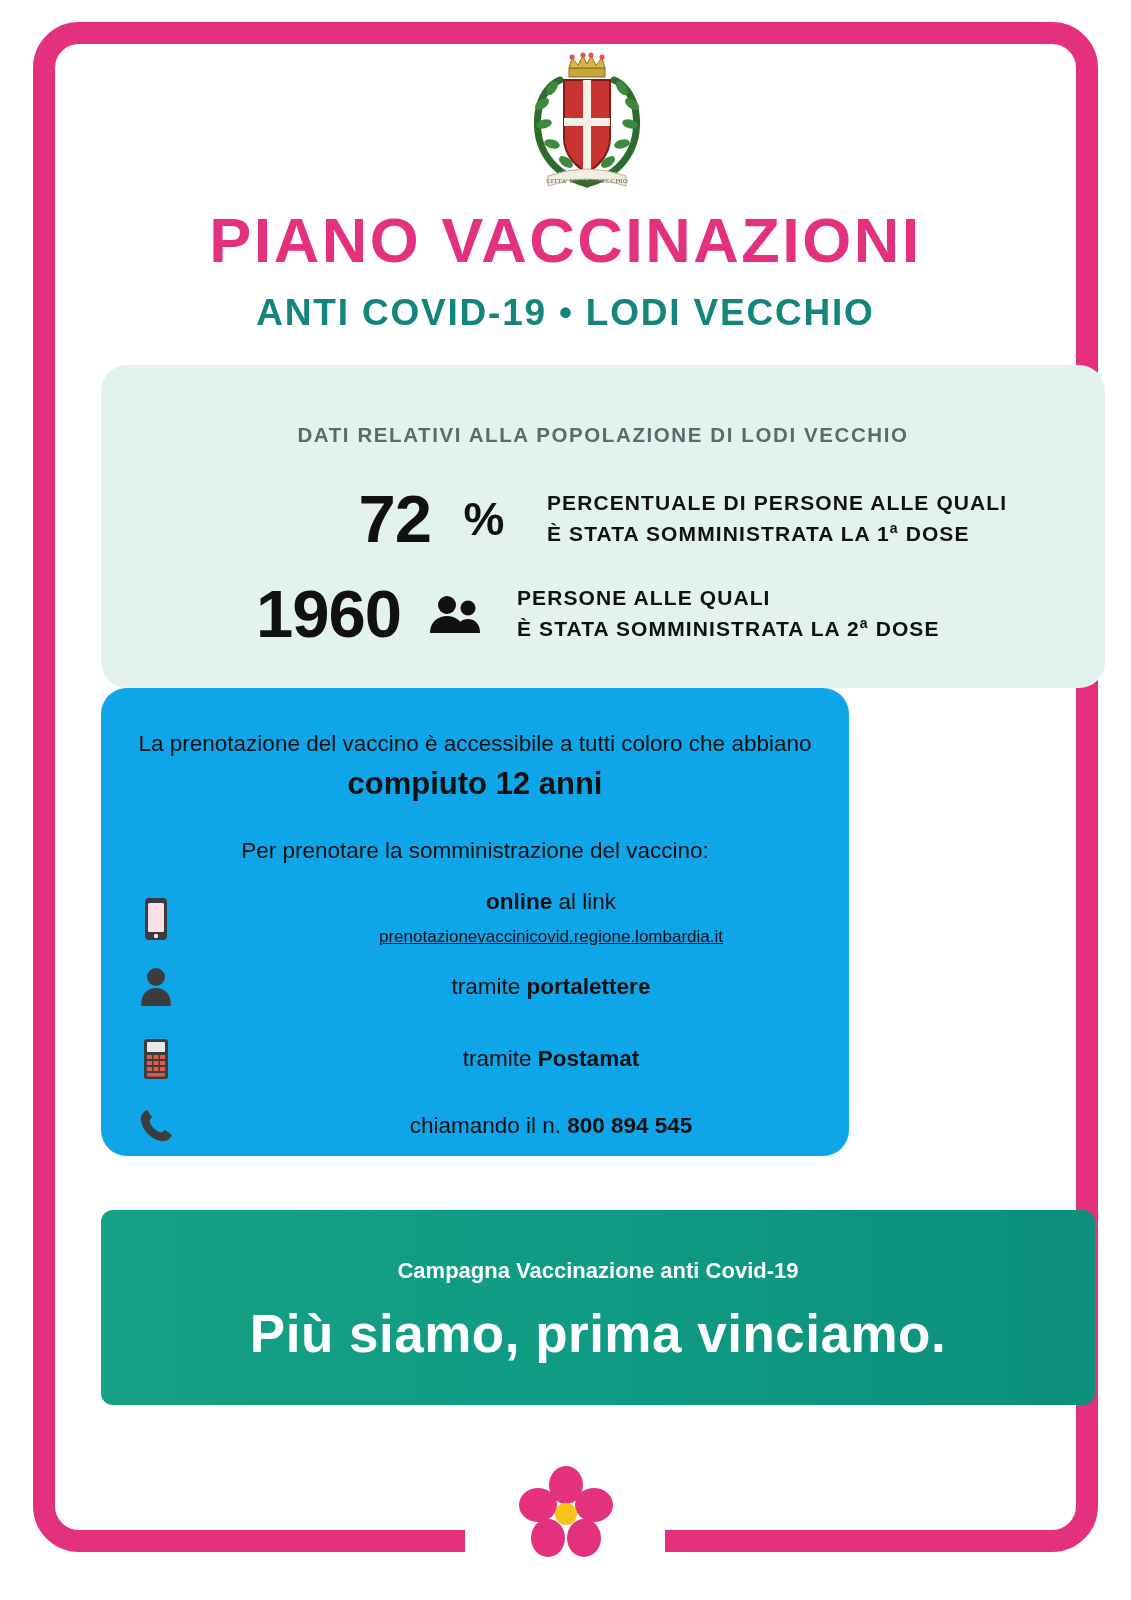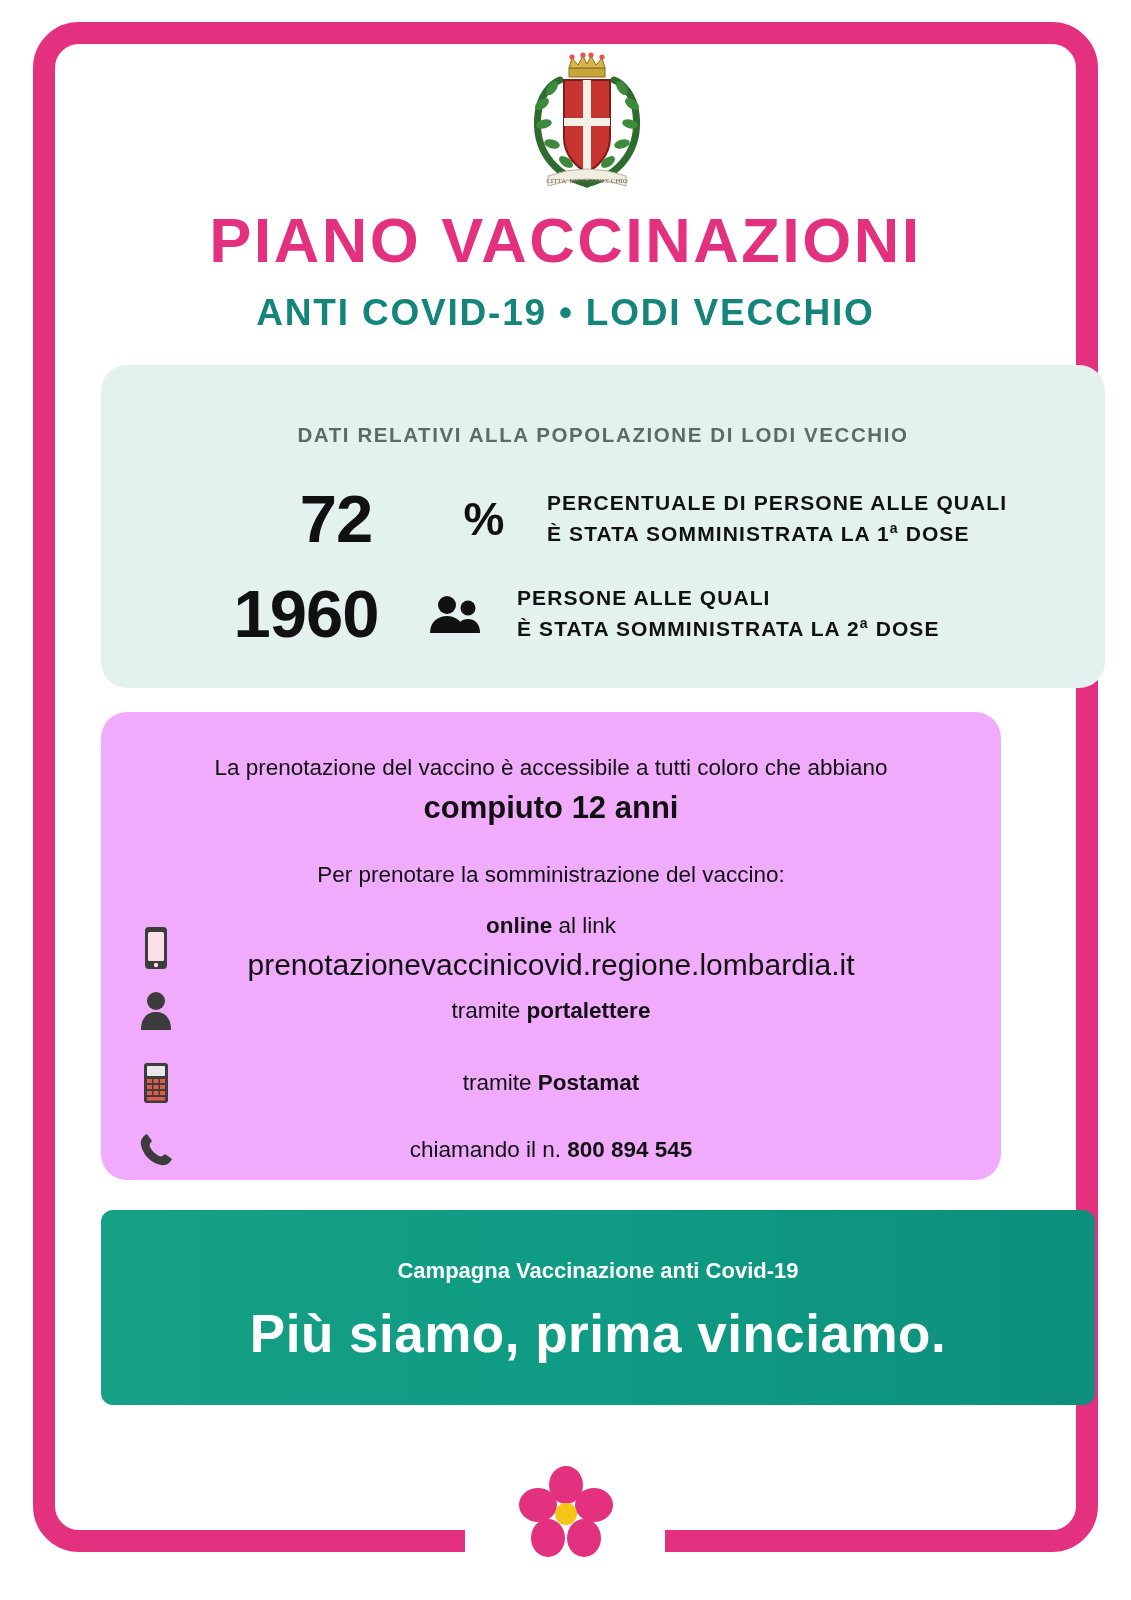--- a/index.html
+++ b/index.html
@@ -103,21 +103,21 @@
   }
   .stat-row.r1 { left: 140px; top: 120px; }
   .stat-row.r2 { left: 110px; top: 215px; }
   .stat-number {
     font-size: 67px;
     font-weight: bold;
     color: #111111;
     letter-spacing: -1px;
     line-height: 1;
     min-width: 190px;
-    text-align: center;
+    text-align: right;
   }
   .stat-symbol {
     font-size: 46px;
     font-weight: bold;
     color: #111111;
     margin-left: 22px;
     width: 62px;
     display: flex;
     align-items: center;
     justify-content: center;
@@ -129,24 +129,24 @@
     font-weight: bold;
     letter-spacing: 1.1px;
     line-height: 1.45;
   }
   .stat-text .ord { font-size: 14px; vertical-align: super; }
 
   
   .card-book {
     position: absolute;
     left: 101px;
-    top: 712px;
-    width: 900px;
+    top: 688px;
+    width: 748px;
     height: 468px;
-    background: #f0abfc;
+    background: #0ea5e9;
     border-radius: 26px;
   }
   .book-line1 {
     position: absolute;
     left: 0; right: 0;
     top: 43px;
     text-align: center;
     font-size: 22.5px;
     color: #111111;
   }
@@ -184,22 +184,23 @@
   .opt .otext {
     flex: 1;
     text-align: center;
     font-size: 22.5px;
     color: #111111;
     line-height: 1.45;
     padding-right: 110px;
   }
   .opt .otext b { font-weight: bold; }
   .opt .link {
-    color: #111111;
-    font-size: 30px;
+    text-decoration: underline;
+    color: #111111;
+    font-size: 17px;
   }
   .opt1 { top: 198px; }
   .opt2 { top: 278px; }
   .opt3 { top: 348px; }
   .opt4 { top: 418px; }
 
   
   .banner {
     position: absolute;
     left: 101px;

